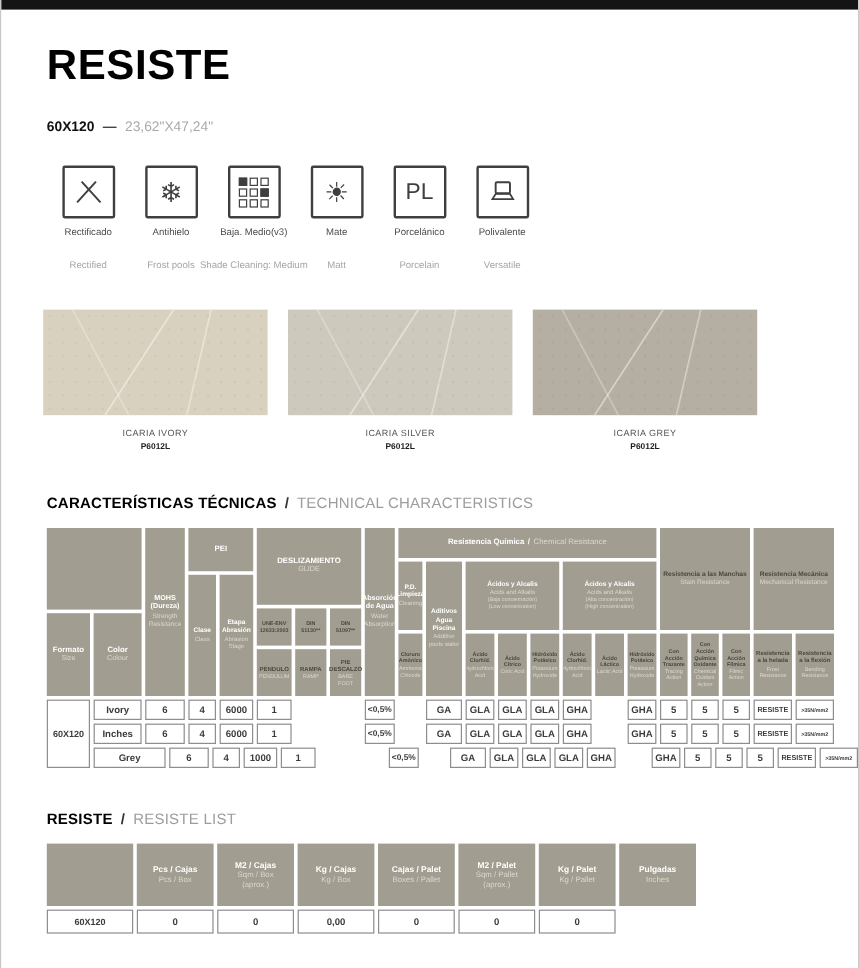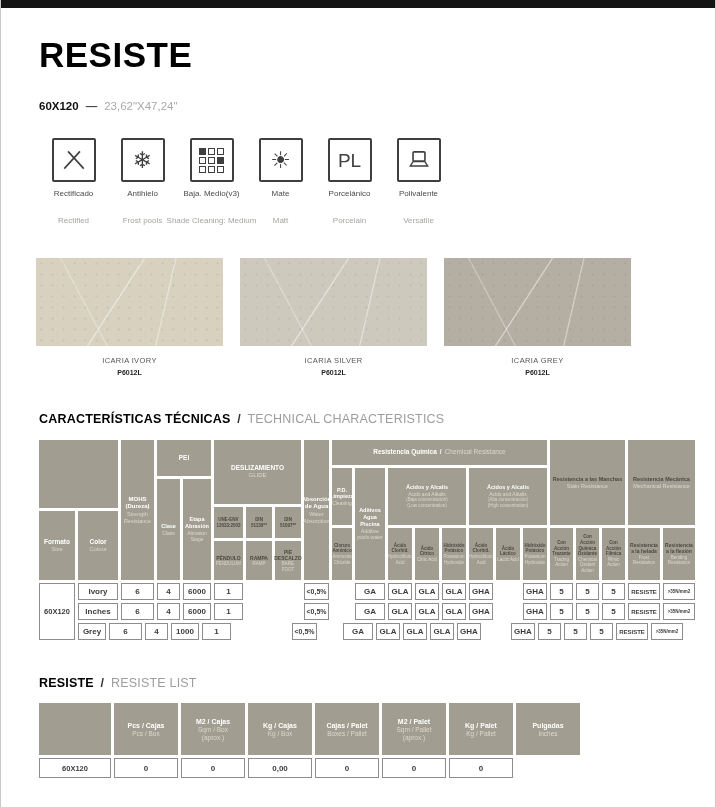--- a/index.html
+++ b/index.html
@@ -420,21 +420,21 @@
             <div class="dcell" style="width: 24px;">GHA</div>
             <div class="dcell blank" style="width: 24px;"></div>
             <div class="dcell" style="width: 24px;">GHA</div>
             <div class="dcell" style="width: 23px;">5</div>
             <div class="dcell" style="width: 23px;">5</div>
             <div class="dcell" style="width: 23px;">5</div>
             <div class="dcell sm" style="width: 32px;">RESISTE</div>
             <div class="dcell xs" style="width: 32px;">&gt;35N/mm2</div>
           </div>
           <div class="drow">
-            <div class="dcell" style="width: 28px;">Grey</div>
+            <div class="dcell" style="width: 60px;">Grey</div>
             <div class="dcell" style="width: 33px;">6</div>
             <div class="dcell" style="width: 23px;">4</div>
             <div class="dcell" style="width: 28px;">1000</div>
             <div class="dcell" style="width: 29px;">1</div>
             <div class="dcell blank" style="width: 26px;"></div>
             <div class="dcell blank" style="width: 26px;"></div>
             <div class="dcell md" style="width: 25px;">&lt;0,5%</div>
             <div class="dcell blank" style="width: 20px;"></div>
             <div class="dcell" style="width: 30px;">GA</div>
             <div class="dcell" style="width: 24px;">GLA</div>

